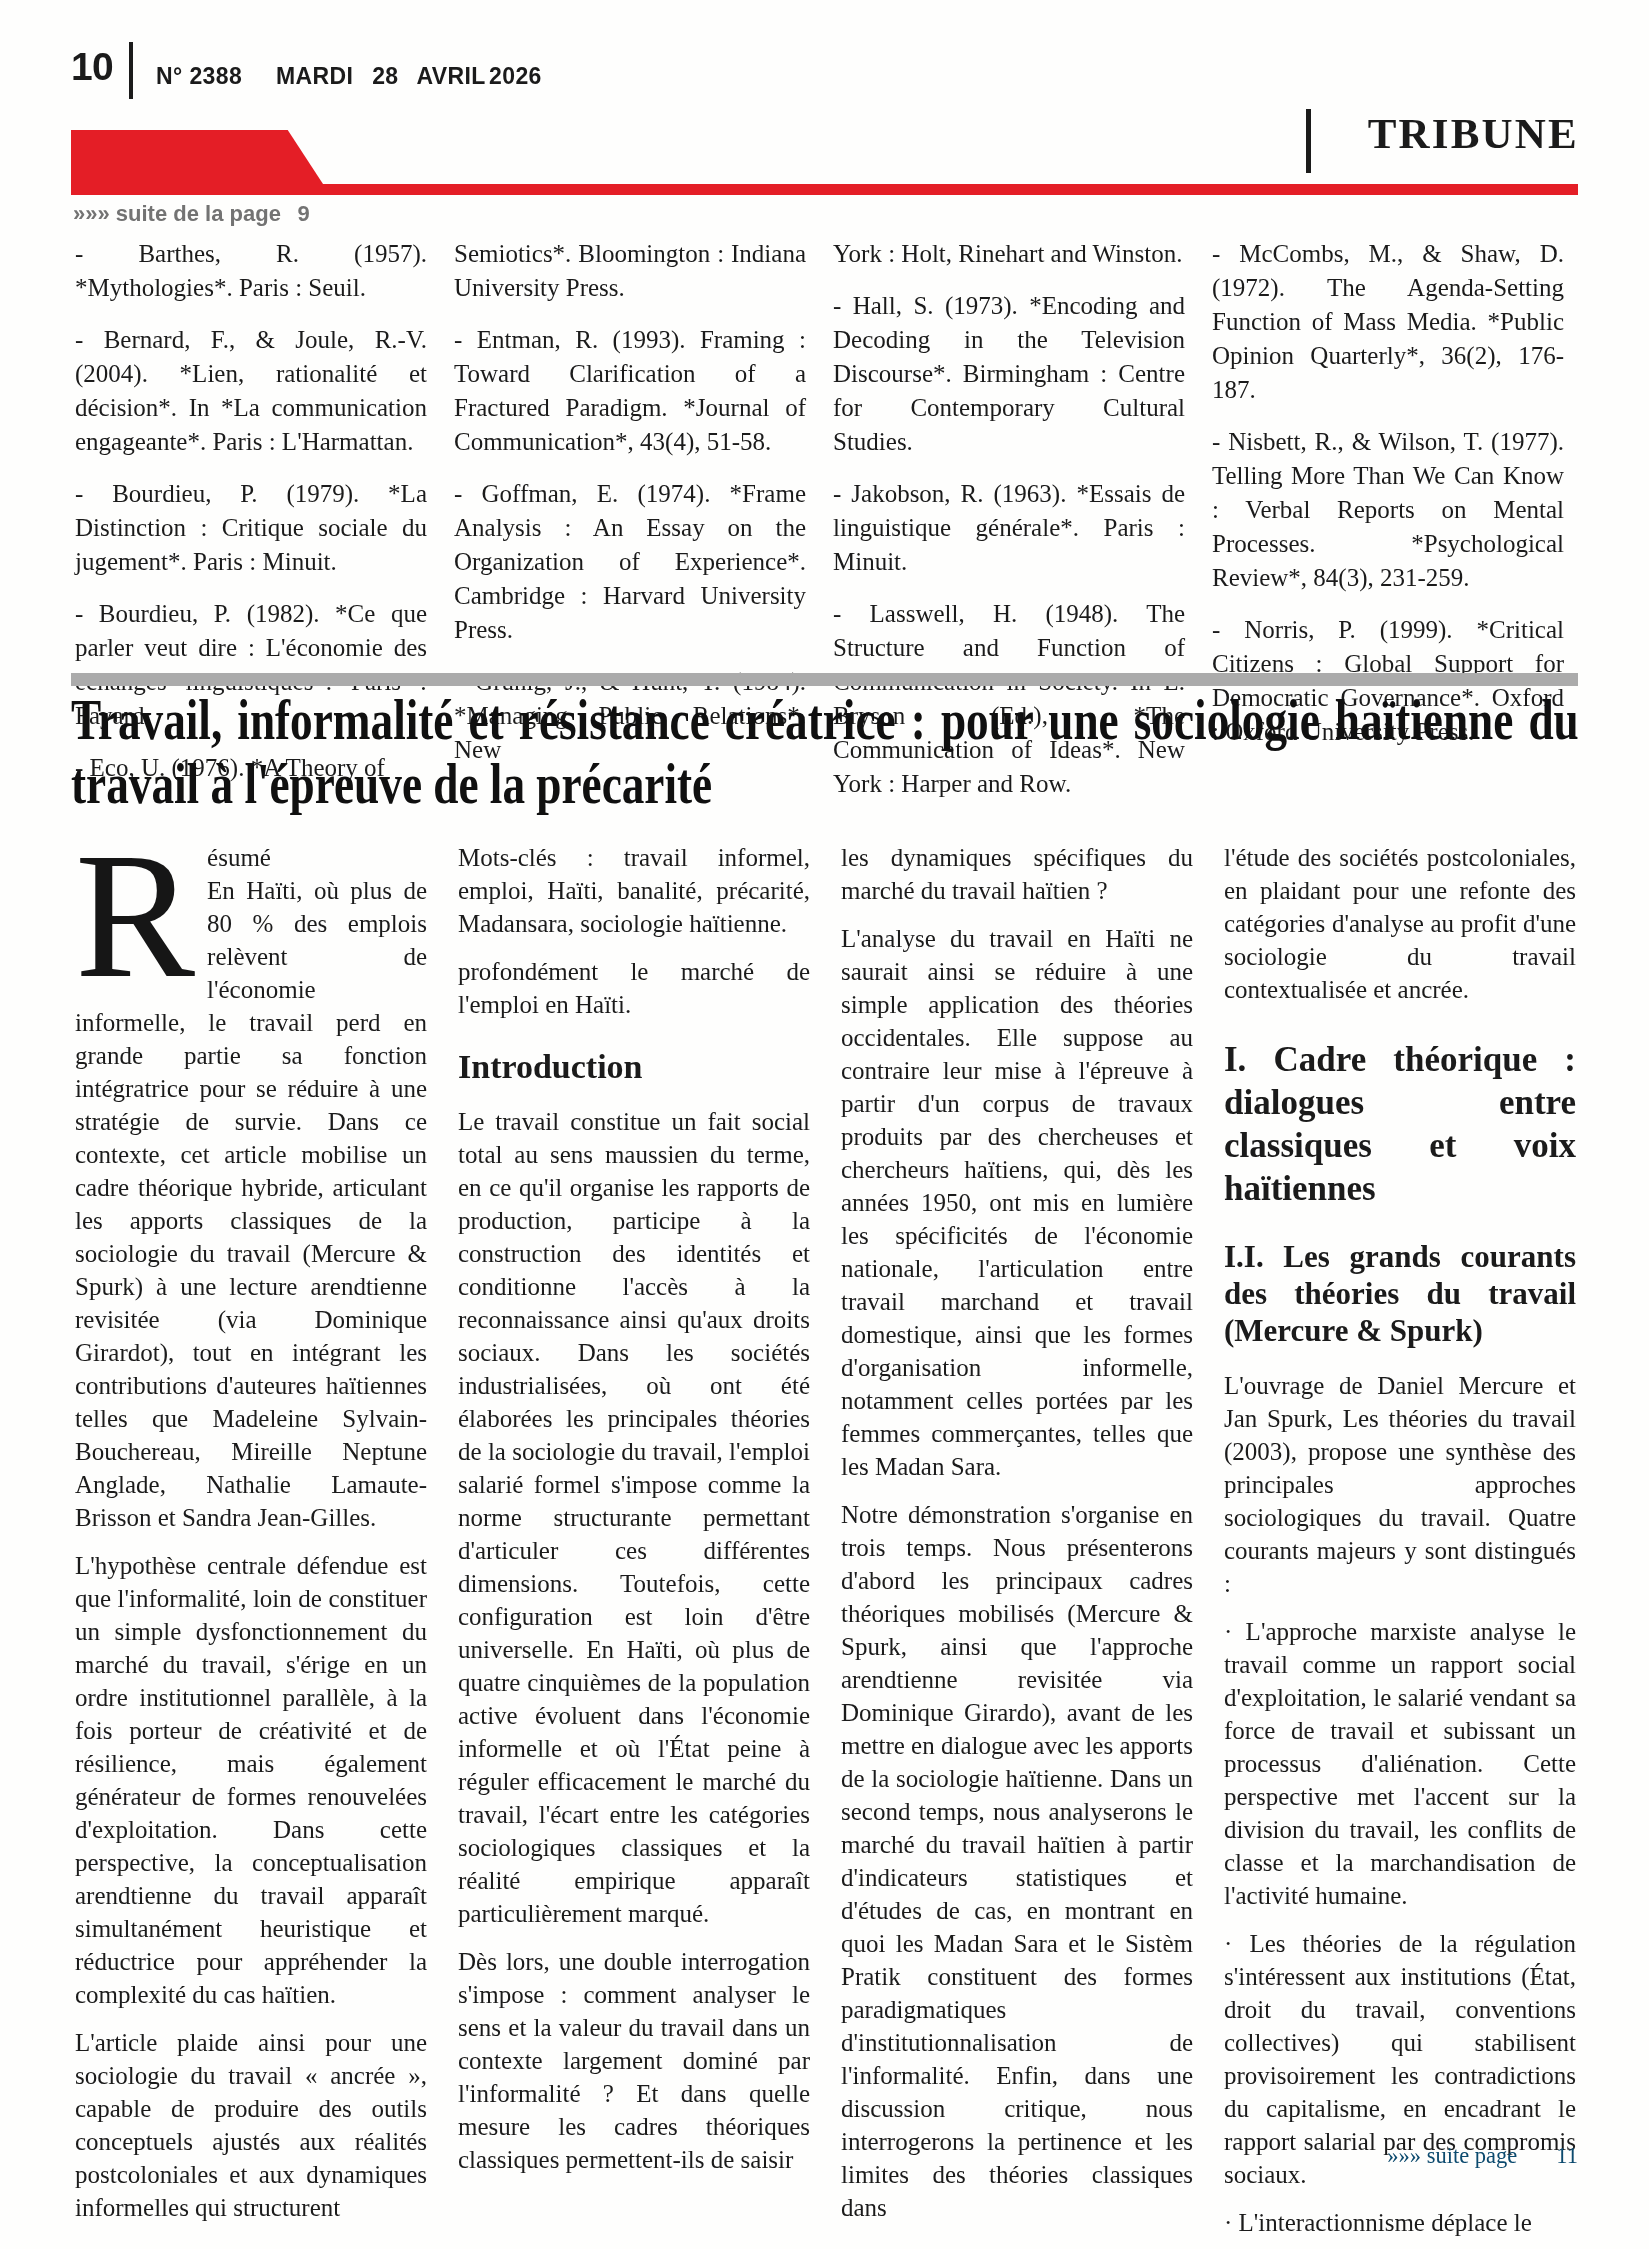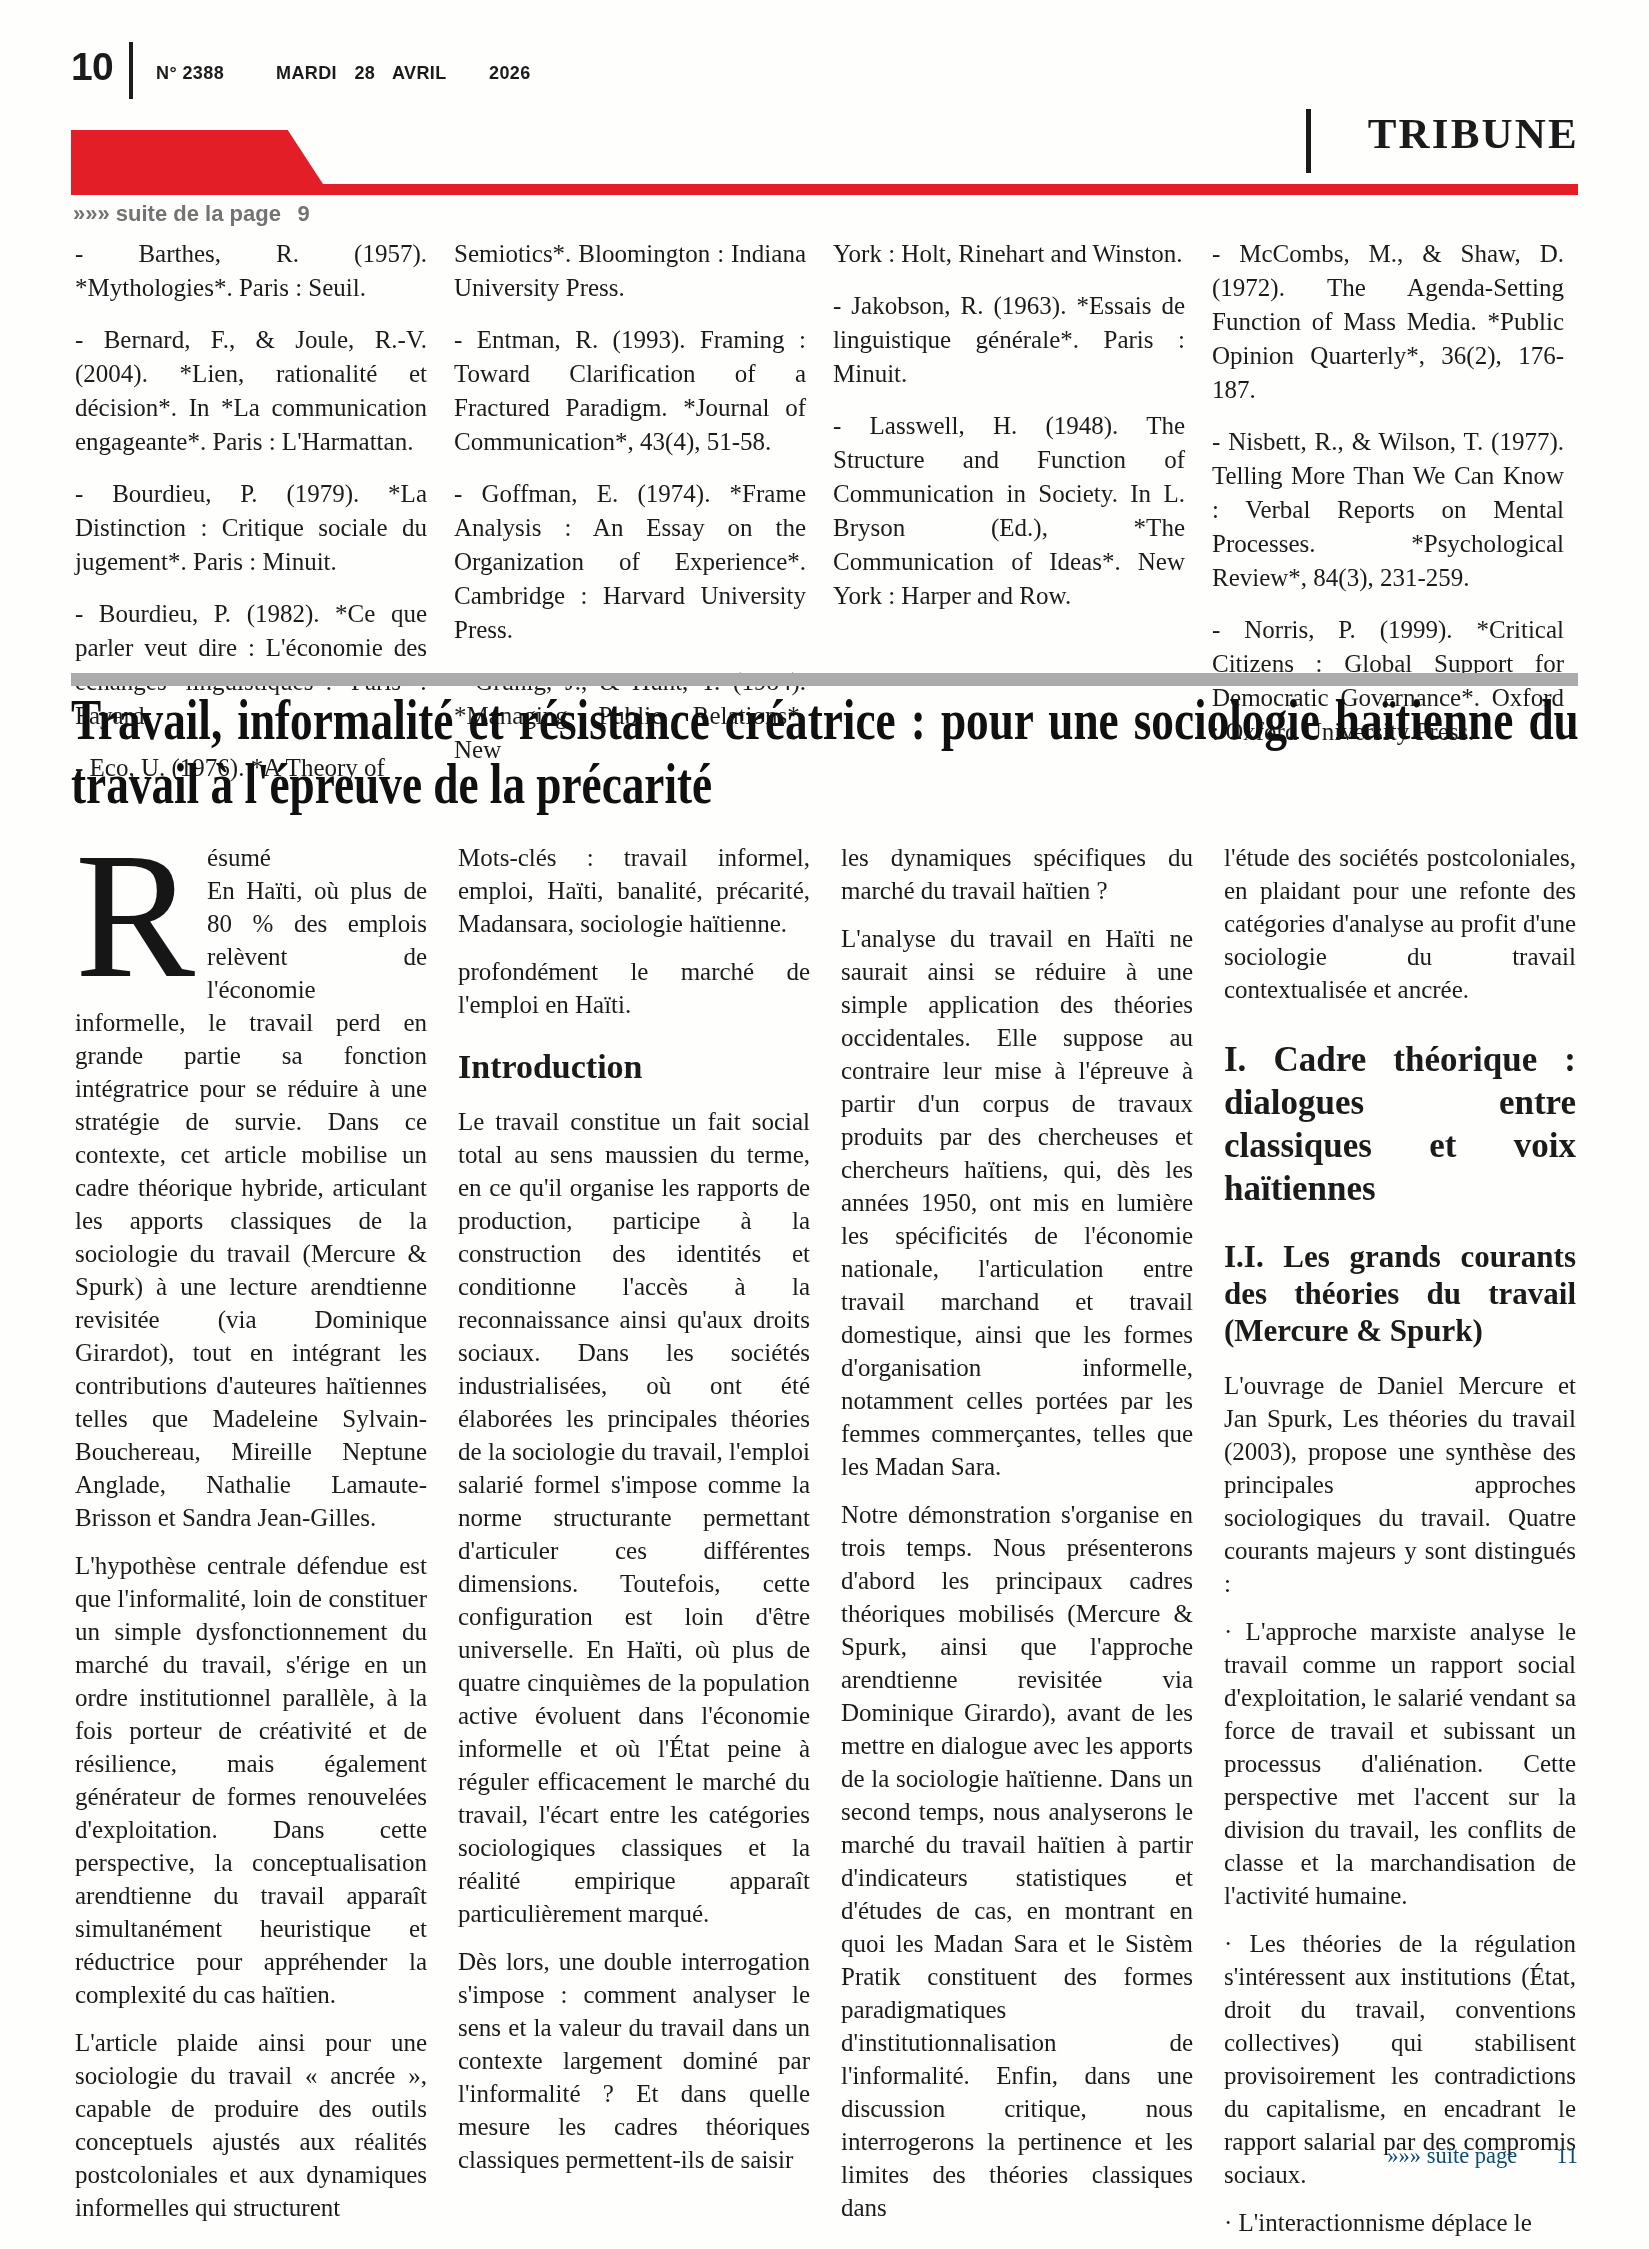--- a/index.html
+++ b/index.html
@@ -10,21 +10,21 @@
   }
   
   .page-num {
     position:absolute; left:71px; top:45px;
     font-family:"Liberation Sans", sans-serif; font-weight:bold;
     font-size:39px; letter-spacing:-0.7px;
   }
   .num-bar { position:absolute; left:129px; top:42px; width:3.7px; height:57px; background:#1b1b1b; }
   .issue, .date, .year {
     position:absolute; top:63px;
-    font-family:"Liberation Sans", sans-serif; font-weight:bold; font-size:18px;
+    font-family:"Liberation Sans", sans-serif; font-weight:bold; font-size:23px;
     letter-spacing:0.4px;
   }
   .issue { left:156px; }
   .date  { left:276px; word-spacing:12px; }
   .year  { left:489px; }
   .banner {
     position:absolute; left:71px; top:130px; width:252px; height:54px;
     clip-path:polygon(0 0, 86% 0, 100% 100%, 0 100%);
   }
   .brand {
@@ -111,20 +111,21 @@
         <p>- Eco, U. (1976). *A Theory of</p>
       </div>
     <div class="ref-col">
         <p>Semiotics*. Bloomington : Indiana University Press.</p>
         <p>- Entman, R. (1993). Framing : Toward Clarification of a Fractured Paradigm. *Journal of Communication*, 43(4), 51-58.</p>
         <p>- Goffman, E. (1974). *Frame Analysis : An Essay on the Organization of Experience*. Cambridge : Harvard University Press.</p>
         <p>- Grunig, J., &amp; Hunt, T. (1984). *Managing Public Relations*. New</p>
       </div>
     <div class="ref-col">
         <p>York : Holt, Rinehart and Winston.</p>
+        <p>- Hall, S. (1973). *Encoding and Decoding in the Television Discourse*. Birmingham : Centre for Contemporary Cultural Studies.</p>
         <p>- Jakobson, R. (1963). *Essais de linguistique générale*. Paris : Minuit.</p>
         <p>- Lasswell, H. (1948). The Structure and Function of Communication in Society. In L. Bryson (Ed.), *The Communication of Ideas*. New York : Harper and Row.</p>
       </div>
     <div class="ref-col">
         <p>- McCombs, M., &amp; Shaw, D. (1972). The Agenda-Setting Function of Mass Media. *Public Opinion Quarterly*, 36(2), 176-187.</p>
         <p>- Nisbett, R., &amp; Wilson, T. (1977). Telling More Than We Can Know : Verbal Reports on Mental Processes. *Psychological Review*, 84(3), 231-259.</p>
         <p>- Norris, P. (1999). *Critical Citizens : Global Support for Democratic Governance*. Oxford : Oxford University Press.</p>
       </div>
   </div>
 

